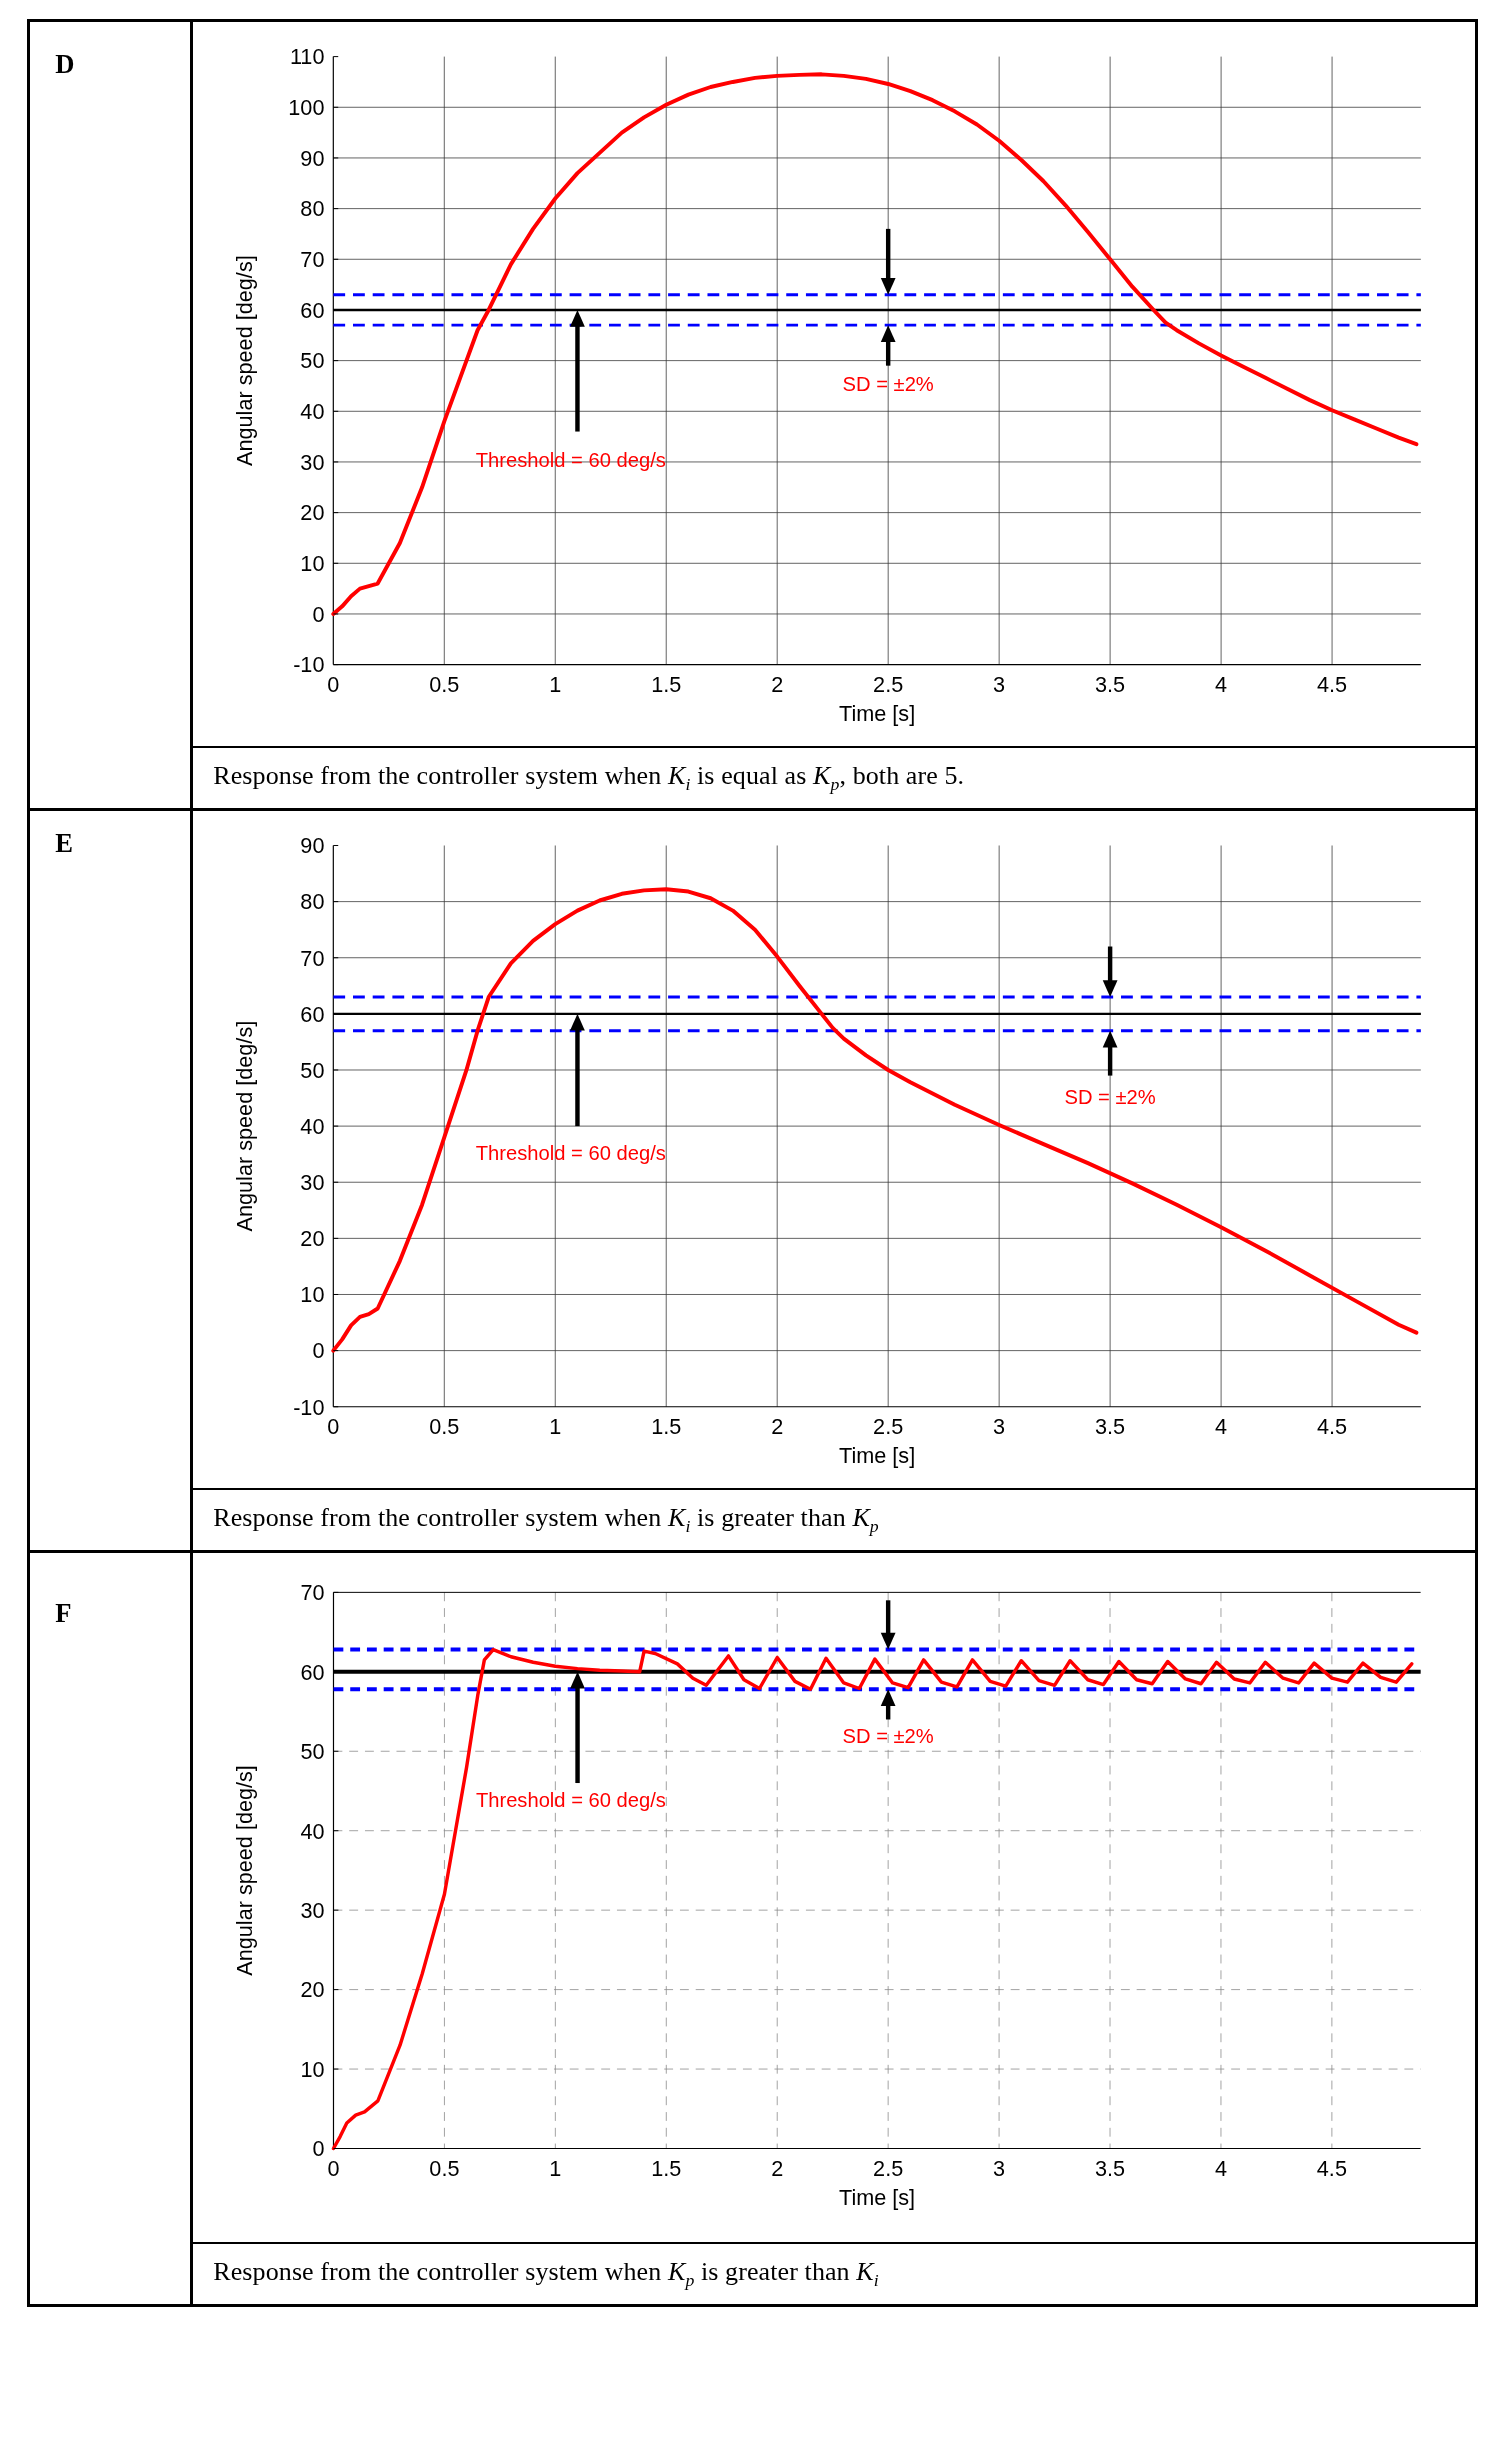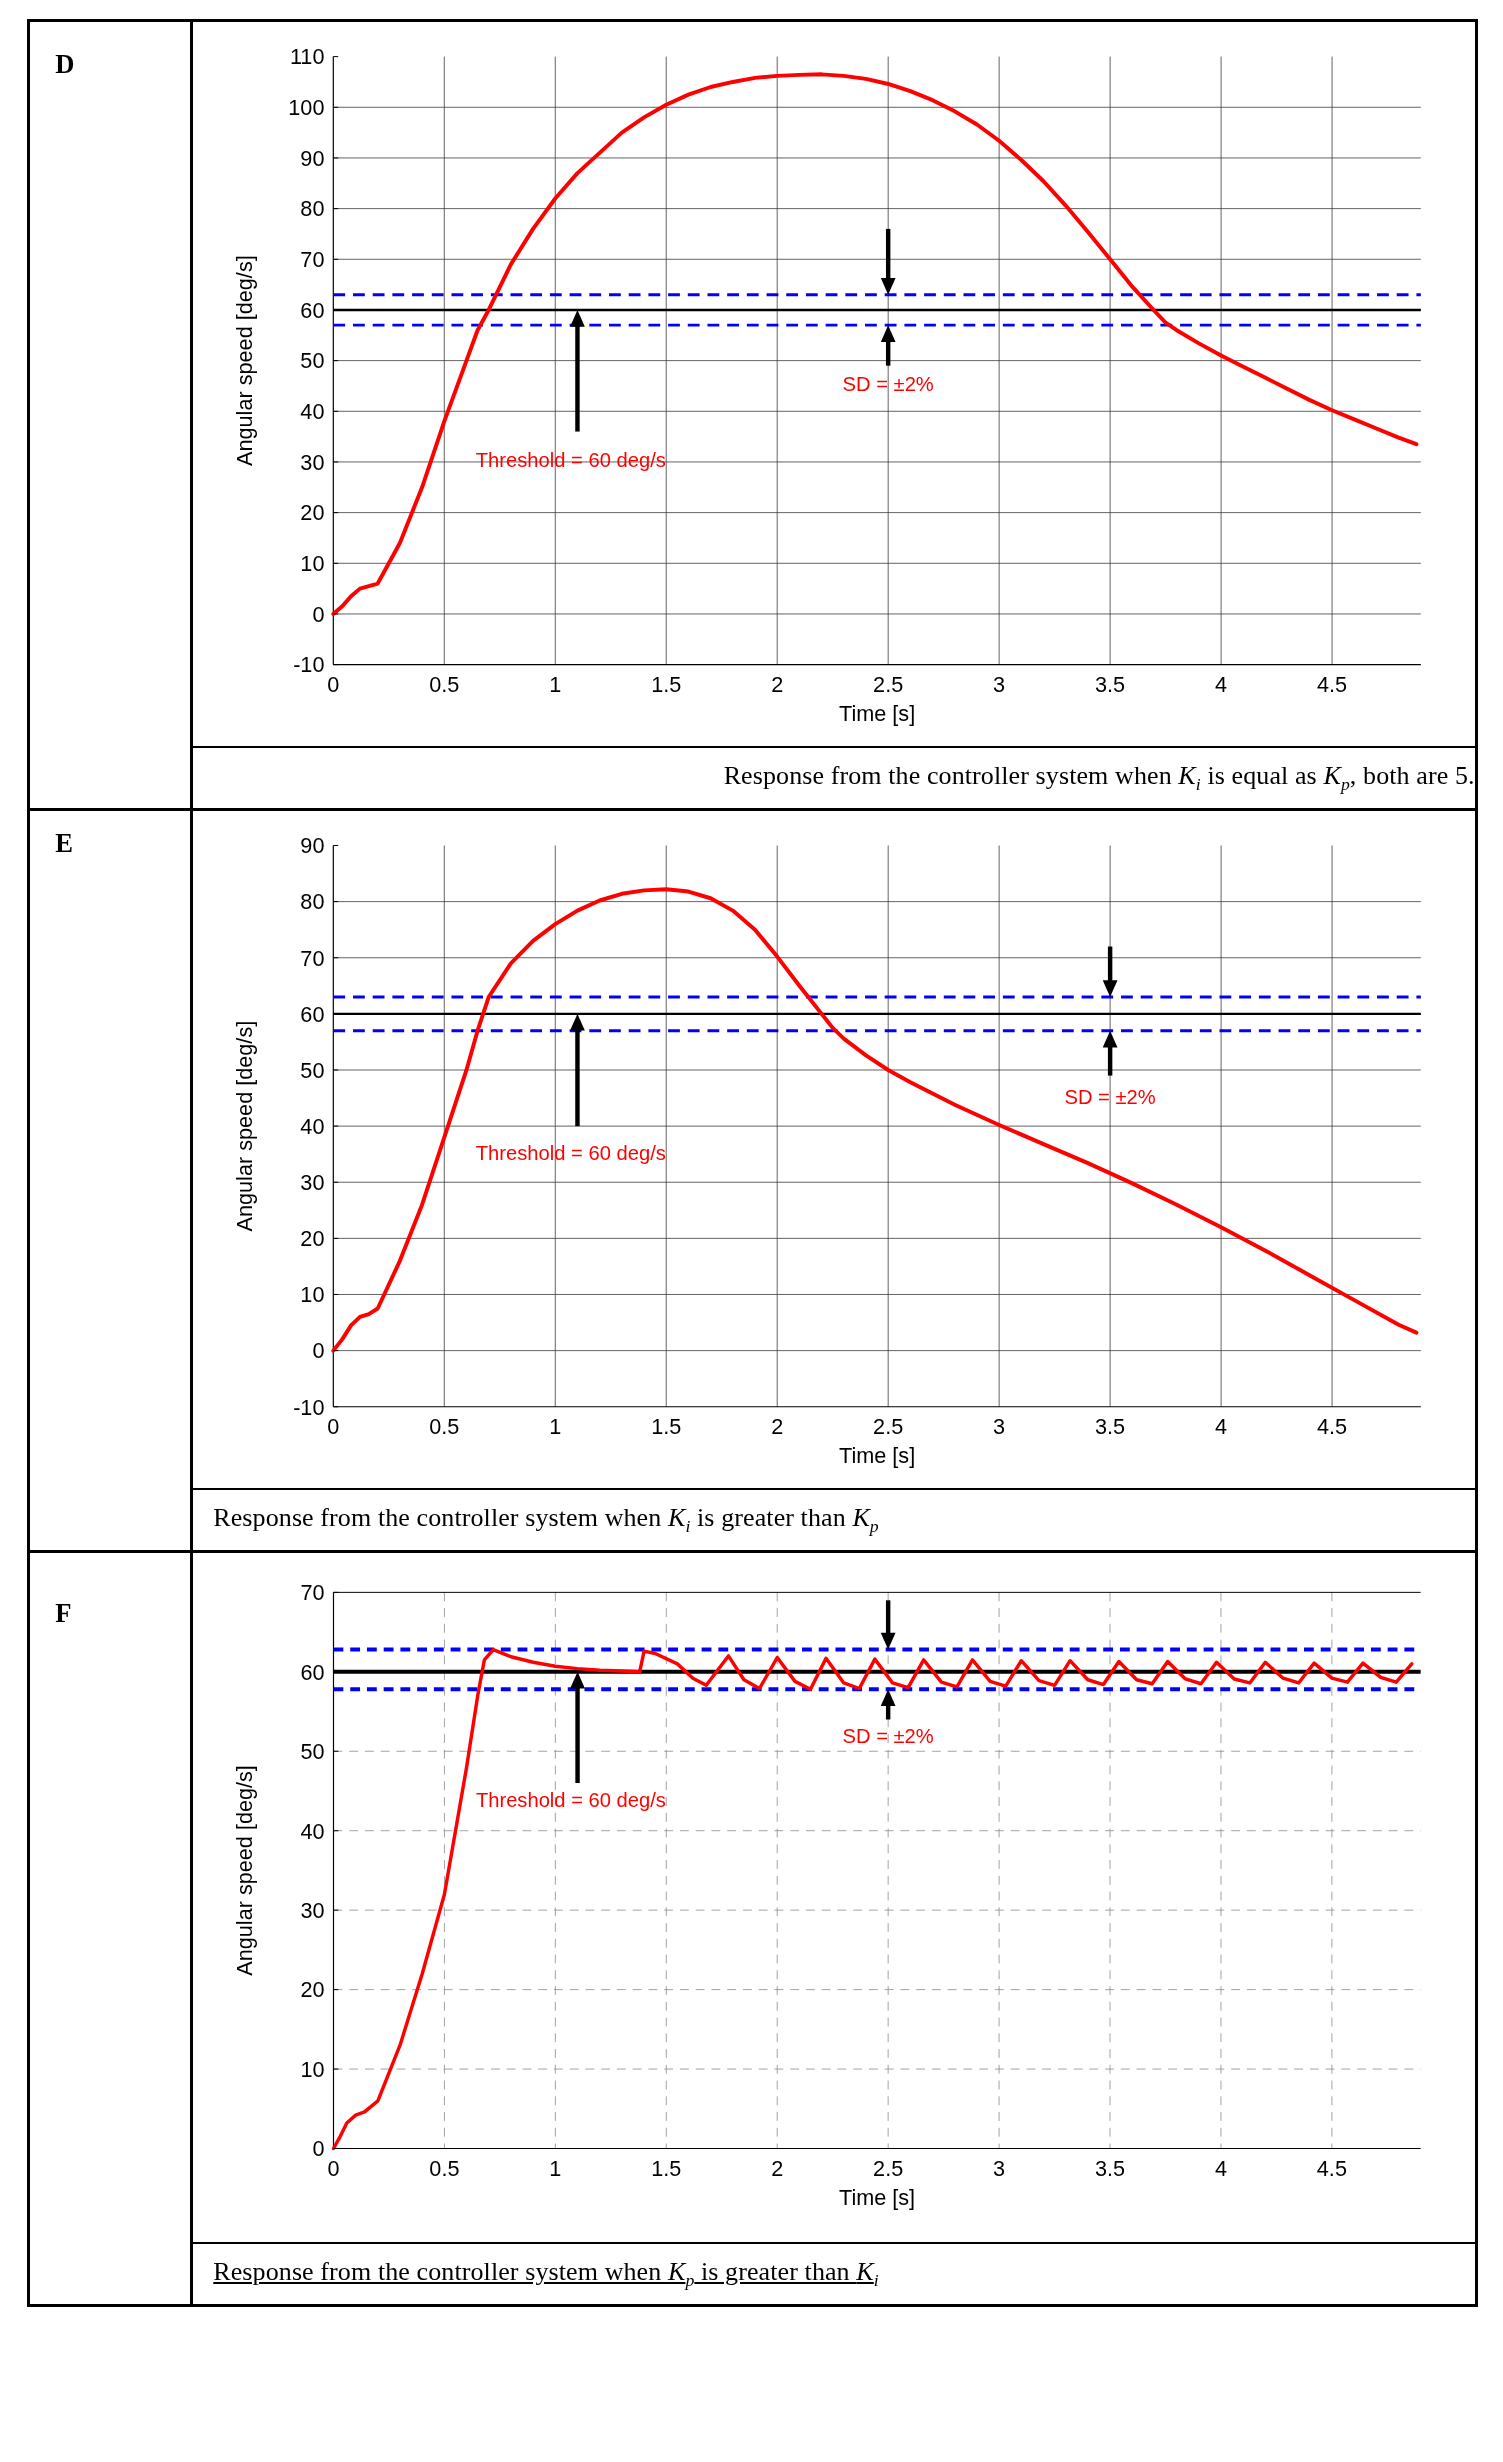--- a/index.html
+++ b/index.html
@@ -161,21 +161,21 @@
               <text x="1186.6326530612243" y="1361" fill="#000" font-size="44" text-anchor="middle" font-family="&quot;Liberation Sans&quot;, sans-serif">2</text>
               <text x="1412.0408163265306" y="1361" fill="#000" font-size="44" text-anchor="middle" font-family="&quot;Liberation Sans&quot;, sans-serif">2.5</text>
               <text x="1637.4489795918366" y="1361" fill="#000" font-size="44" text-anchor="middle" font-family="&quot;Liberation Sans&quot;, sans-serif">3</text>
               <text x="1862.8571428571427" y="1361" fill="#000" font-size="44" text-anchor="middle" font-family="&quot;Liberation Sans&quot;, sans-serif">3.5</text>
               <text x="2088.2653061224487" y="1361" fill="#000" font-size="44" text-anchor="middle" font-family="&quot;Liberation Sans&quot;, sans-serif">4</text>
               <text x="2313.673469387755" y="1361" fill="#000" font-size="44" text-anchor="middle" font-family="&quot;Liberation Sans&quot;, sans-serif">4.5</text>
               <text x="1389.5" y="1419" fill="#000" font-size="44" text-anchor="middle" font-family="&quot;Liberation Sans&quot;, sans-serif">Time [s]</text>
               <text x="120" y="687.5" fill="#000" font-size="44" text-anchor="middle" font-family="&quot;Liberation Sans&quot;, sans-serif" transform="rotate(-90 120 687.5)">Angular speed [deg/s]</text>
             </svg>
           </div>
-          <div class="caption-bar" style="height: 62px; justify-content: flex-end;">
+          <div class="caption-bar" style="height: 62px;">
             <div class="caption"><span>Response from the controller system when </span><span> </span><span style="font-style: italic;">K</span><span class="sub" style="font-style: italic;">i</span><span>  is equal as </span><span> </span><span style="font-style: italic;">K</span><span class="sub" style="font-style: italic;">p</span><span>, both are 5.</span></div>
           </div>
         </div>
       </div>
       <div class="row">
         <div class="cell-letter">
           <div class="letter" style="top: 19.7px;">E</div>
         </div>
         <div class="cell-body">
           <div class="chart-wrap" style="height: 677px;">
@@ -333,20 +333,20 @@
               <text x="1186.6326530612243" y="1266" fill="#000" font-size="44" text-anchor="middle" font-family="&quot;Liberation Sans&quot;, sans-serif">2</text>
               <text x="1412.0408163265306" y="1266" fill="#000" font-size="44" text-anchor="middle" font-family="&quot;Liberation Sans&quot;, sans-serif">2.5</text>
               <text x="1637.4489795918366" y="1266" fill="#000" font-size="44" text-anchor="middle" font-family="&quot;Liberation Sans&quot;, sans-serif">3</text>
               <text x="1862.8571428571427" y="1266" fill="#000" font-size="44" text-anchor="middle" font-family="&quot;Liberation Sans&quot;, sans-serif">3.5</text>
               <text x="2088.2653061224487" y="1266" fill="#000" font-size="44" text-anchor="middle" font-family="&quot;Liberation Sans&quot;, sans-serif">4</text>
               <text x="2313.673469387755" y="1266" fill="#000" font-size="44" text-anchor="middle" font-family="&quot;Liberation Sans&quot;, sans-serif">4.5</text>
               <text x="1389.5" y="1324" fill="#000" font-size="44" text-anchor="middle" font-family="&quot;Liberation Sans&quot;, sans-serif">Time [s]</text>
               <text x="120" y="645" fill="#000" font-size="44" text-anchor="middle" font-family="&quot;Liberation Sans&quot;, sans-serif" transform="rotate(-90 120 645)">Angular speed [deg/s]</text>
             </svg>
           </div>
-          <div class="caption-bar" style="height: 62px; text-decoration: underline;">
+          <div class="caption-bar" style="height: 62px;">
             <div class="caption"><span>Response from the controller system when </span><span> </span><span style="font-style: italic;">K</span><span class="sub" style="font-style: italic;">p</span><span>  is greater than </span><span> </span><span style="font-style: italic;">K</span><span class="sub" style="font-style: italic;">i</span></div>
           </div>
         </div>
       </div>
     </div>
 </div>
 
 
 </body></html>

